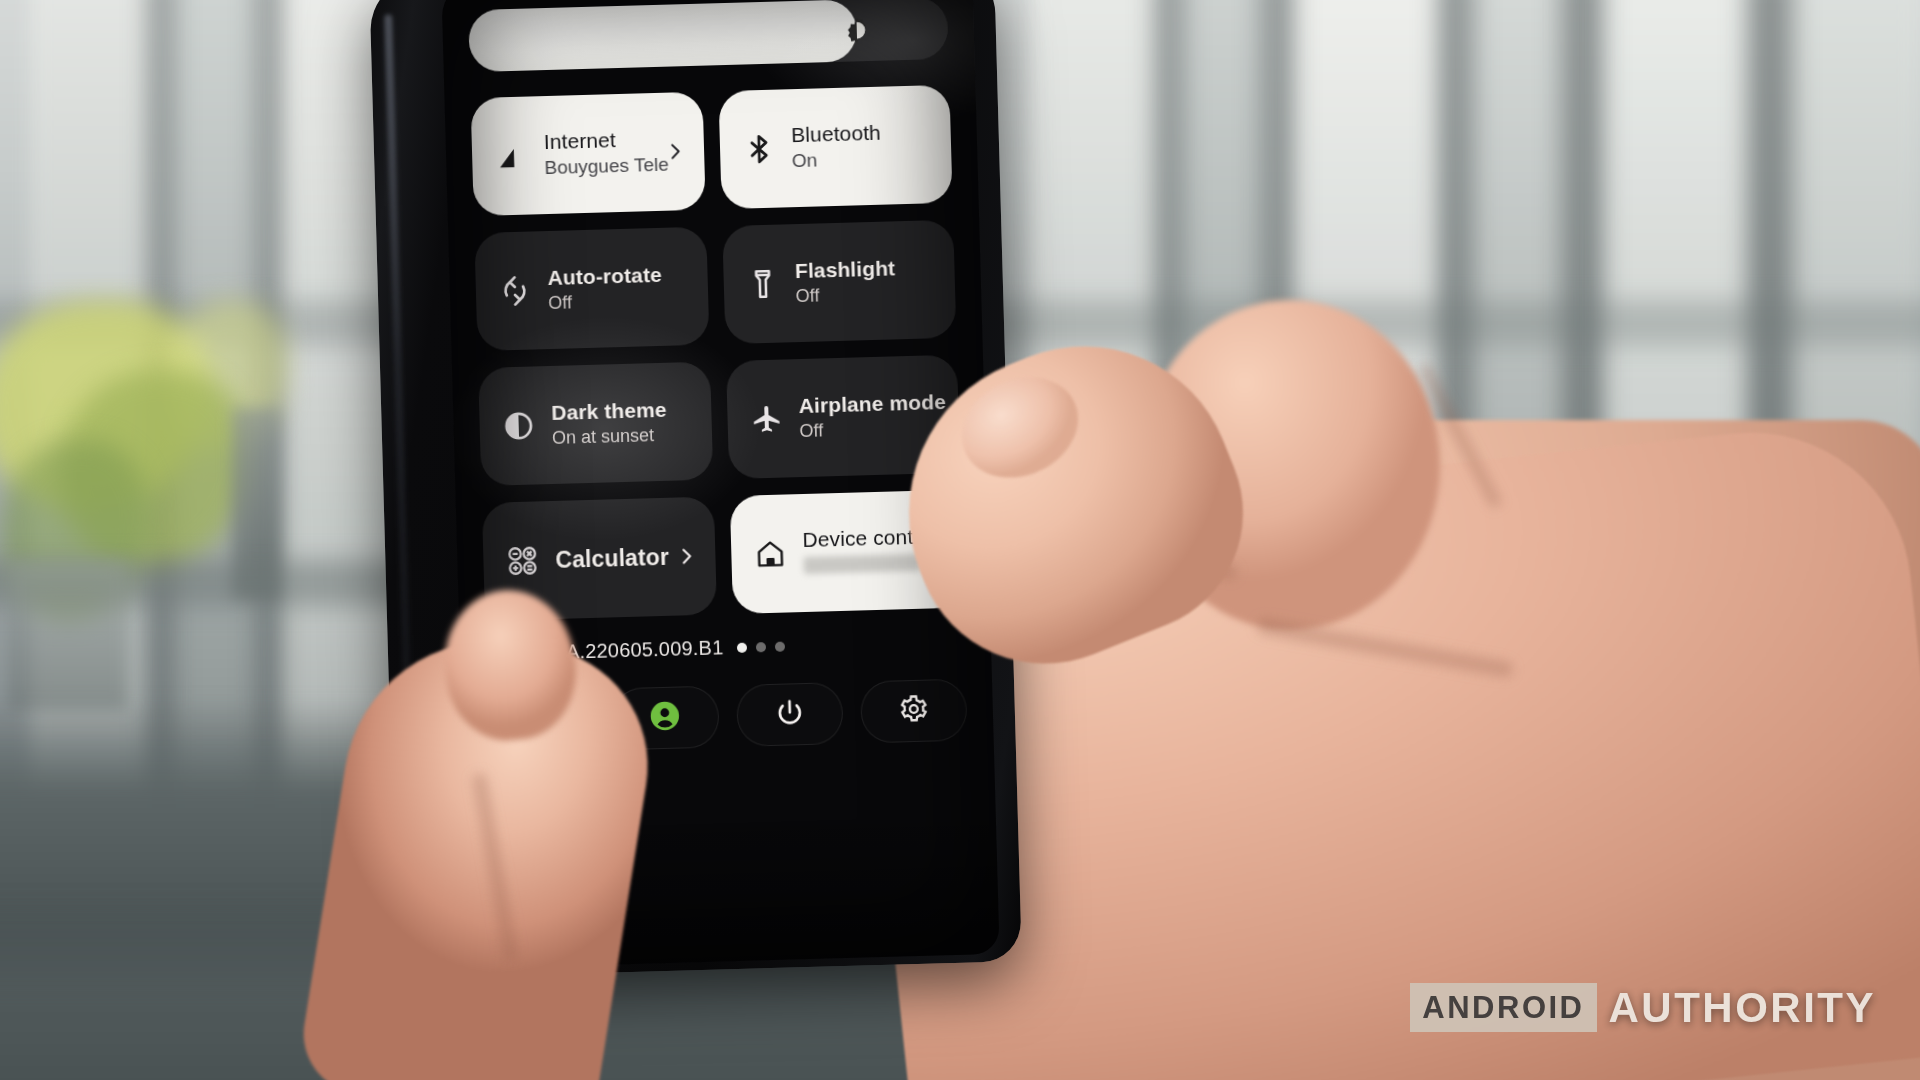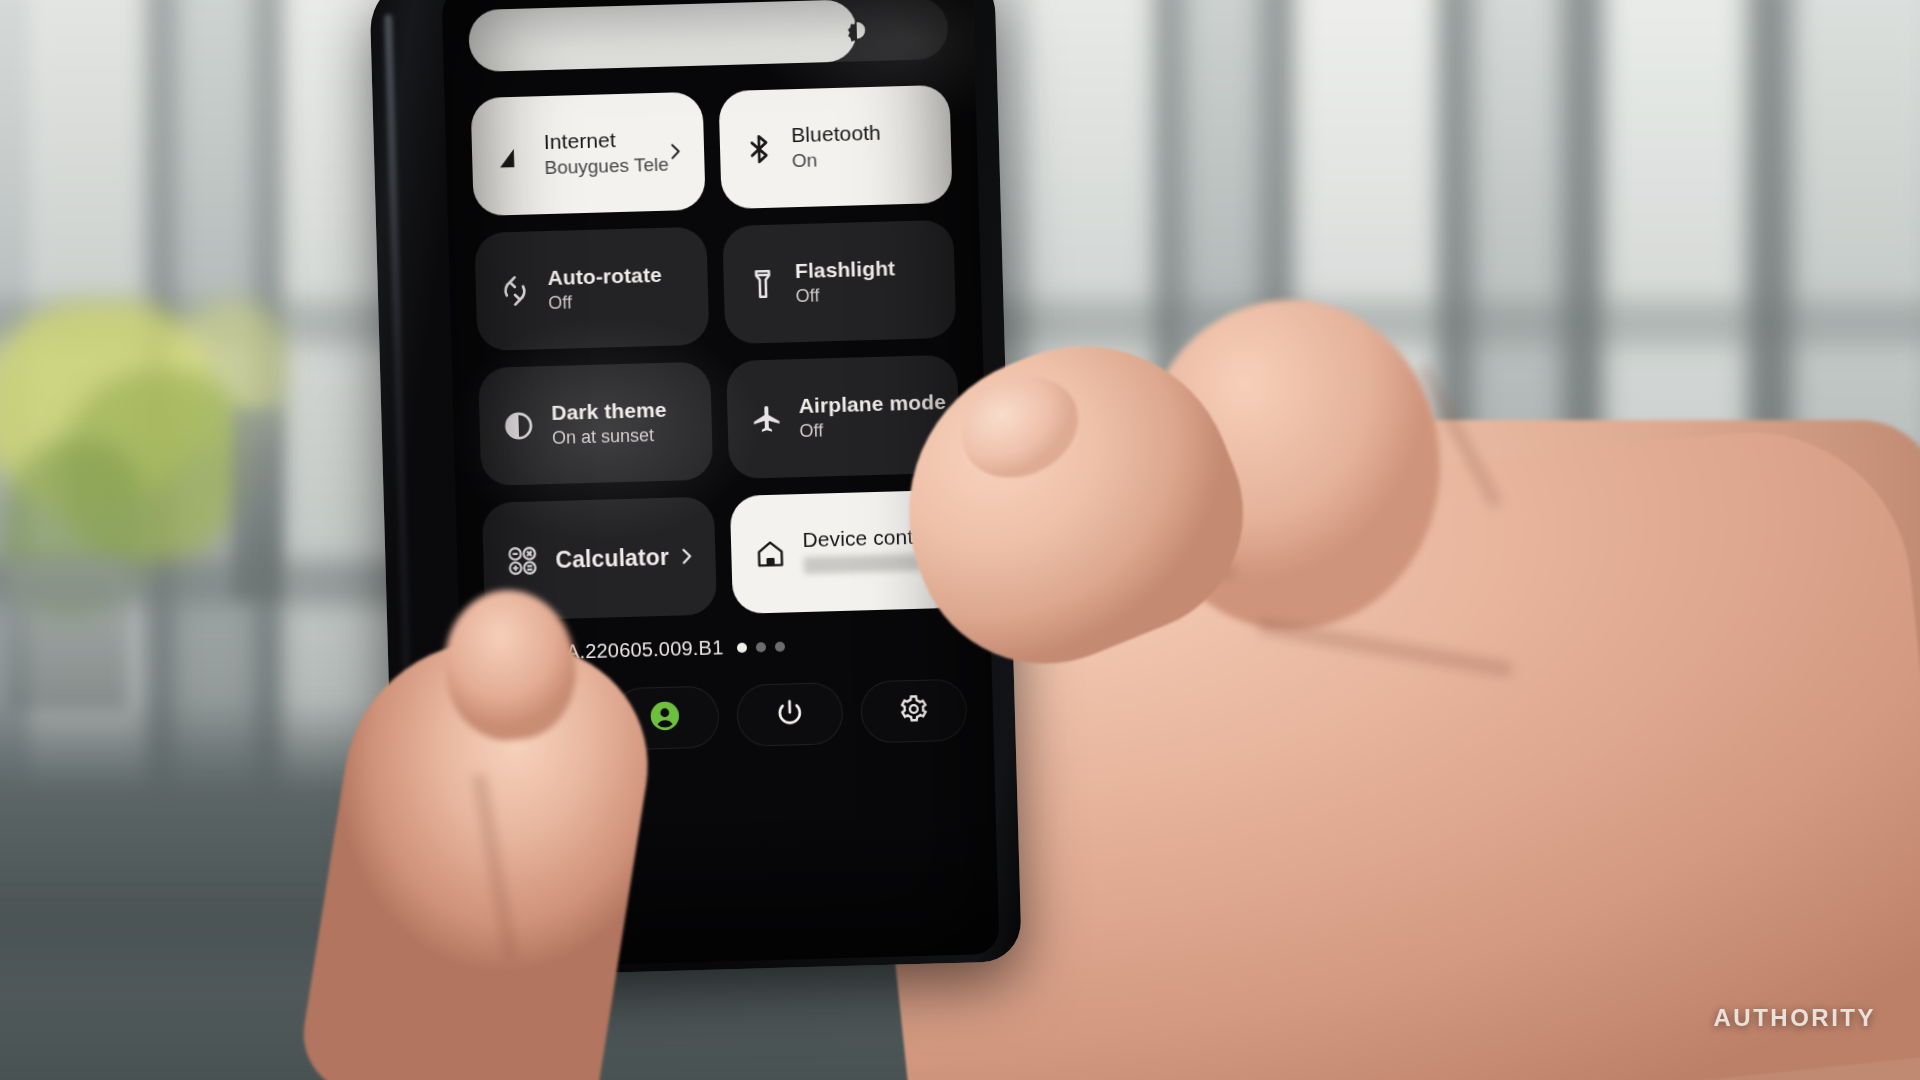--- a/index.html
+++ b/index.html
@@ -210,21 +210,21 @@
   
   #watermark{
     position:absolute; right:44px; bottom:48px; display:flex; align-items:center; gap:0;
     opacity:.92;
   }
   .wm-a{
     background:#cfc3b6; color:#3a3a3a; font-weight:bold; font-size:31px;
     letter-spacing:2.5px; padding:7px 12px 6px 12px;
   }
   .wm-b{
-    color:#efe9e2; font-weight:bold; font-size:24px; letter-spacing:2.5px; padding-left:12px;
+    color:#efe9e2; font-weight:bold; font-size:42px; letter-spacing:2.5px; padding-left:12px;
     text-shadow:0 2px 8px rgba(0,0,0,.5);
   }
 </style>
 </head>
 <body>
 
 <div id="scene">
   <div class="bg-base"></div>
   <div class="col c1"></div>
   <div class="col c2"></div>
@@ -464,14 +464,15 @@
 
 <div id="hand-front">
   <div class="skin finger-index"></div>
   <div class="skin nail"></div>
   <div class="skin thumb-fg"></div>
   <div class="skin fingertip-small"></div>
   <div class="crease cr4"></div>
 </div>
 
 <div id="watermark">
+  <span class="wm-a">ANDROID</span>
   <span class="wm-b">AUTHORITY</span>
 </div>
 
 </body></html>

